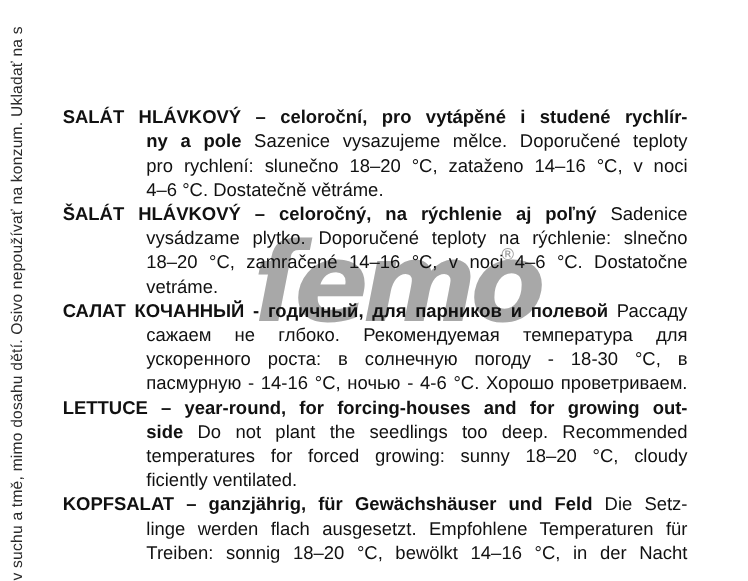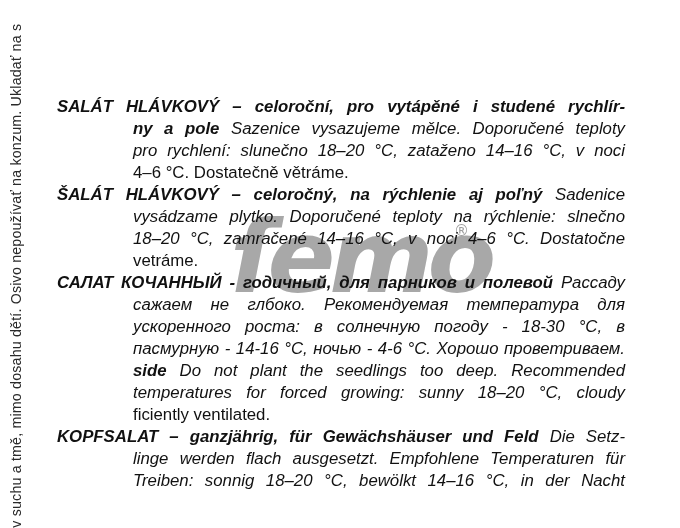--- a/index.html
+++ b/index.html
@@ -66,21 +66,20 @@
     height: 22px;
     line-height: 22px;
     overflow: visible;
     white-space: nowrap;
   }
   .line.cont { margin-left: 76px; }
   .line.just {
     white-space: normal;
     text-align: justify;
     text-align-last: justify;
-    font-style: italic;
   }
   .line b { font-weight: bold; }
 </style>
 </head>
 <body>
 
 <div class="side-note">t v suchu a tmě, mimo dosahu dětí. Osivo nepoužívať na konzum. Ukladať na s</div>
 
 <div class="watermark">
   <span>ſemo</span>
@@ -100,20 +99,21 @@
       <div class="line cont just"><span>18–20 °C, zamračené 14–16 °C, v noci 4–6 °C. Dostatočne</span></div>
       <div class="line cont"><span>vetráme.</span></div>
     </div>
     <div>
       <div class="line first just"><b>САЛАТ КОЧАННЫЙ - годичный, для парников и полевой </b><span>Рассаду</span></div>
       <div class="line cont just"><span>сажаем не глбоко. Рекомендуемая температура для</span></div>
       <div class="line cont just"><span>ускоренного роста: в солнечную погоду - 18-30 °C, в</span></div>
       <div class="line cont just"><span>пасмурную - 14-16 °C, ночью - 4-6 °C. Хорошо проветриваем.</span></div>
     </div>
     <div>
+      <div class="line first just"><b>LETTUCE – year-round, for forcing-houses and for growing out-</b></div>
       <div class="line cont just"><b>side </b><span>Do not plant the seedlings too deep. Recommended</span></div>
       <div class="line cont just"><span>temperatures for forced growing: sunny 18–20 °C, cloudy</span></div>
       <div class="line cont"><span>ficiently ventilated.</span></div>
     </div>
     <div>
       <div class="line first just"><b>KOPFSALAT – ganzjährig, für Gewächshäuser und Feld </b><span>Die Setz-</span></div>
       <div class="line cont just"><span>linge werden flach ausgesetzt. Empfohlene Temperaturen für</span></div>
       <div class="line cont just"><span>Treiben: sonnig 18–20 °C, bewölkt 14–16 °C, in der Nacht</span></div>
     </div>
   </div>

